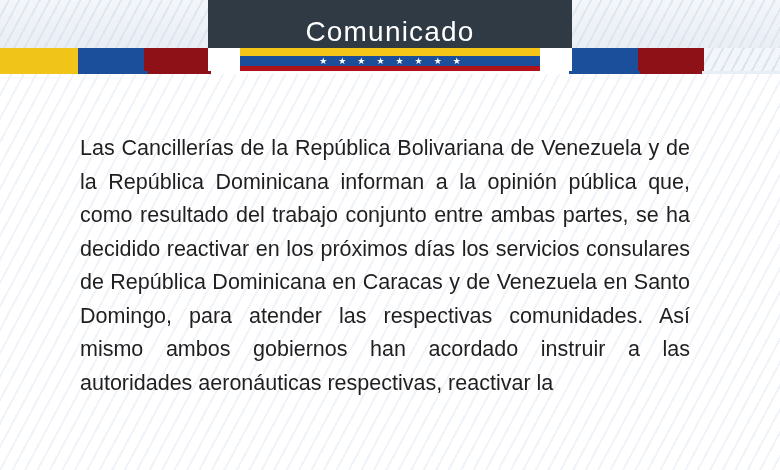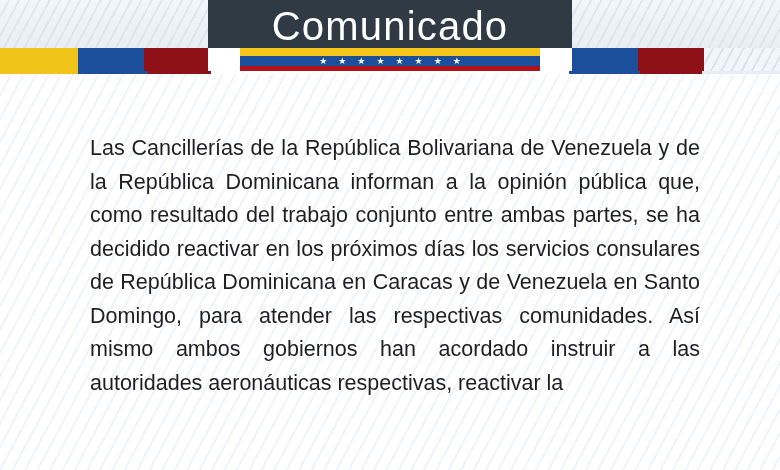--- a/index.html
+++ b/index.html
@@ -55,21 +55,21 @@
     top: 0;
     width: 364px;
     height: 48px;
     background: #2f3a44;
     display: flex;
     align-items: flex-end;
     justify-content: center;
   }
   .header-title {
     color: #ffffff;
-    font-size: 40px;
+    font-size: 28px;
     letter-spacing: 1.2px;
     font-weight: 400;
     line-height: 1;
     padding-bottom: 2px;
     white-space: nowrap;
     margin-top: 40px;
   }
 
   
   .ribbon {
@@ -158,21 +158,21 @@
     background:
       repeating-linear-gradient(118deg,
         rgba(232,238,245,0) 0px,
         rgba(232,238,245,0) 9px,
         rgba(228,235,244,0.55) 9px,
         rgba(228,235,244,0.55) 11px);
     pointer-events: none;
   }
   .doc-text {
     position: absolute;
-    left: 90px;
+    left: 80px;
     top: 58px;
     width: 610px;
     font-size: 21.5px;
     line-height: 33.5px;
     color: #1f1f1f;
     text-align: justify;
     text-justify: inter-word;
   }
   .doc-text p {
     margin: 0;

